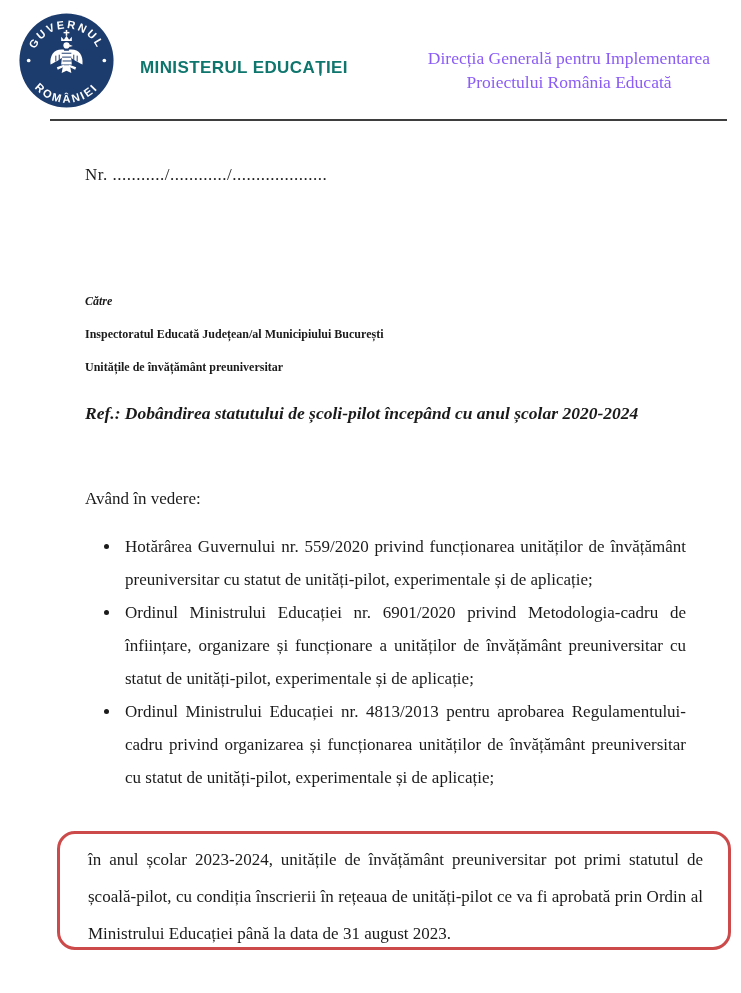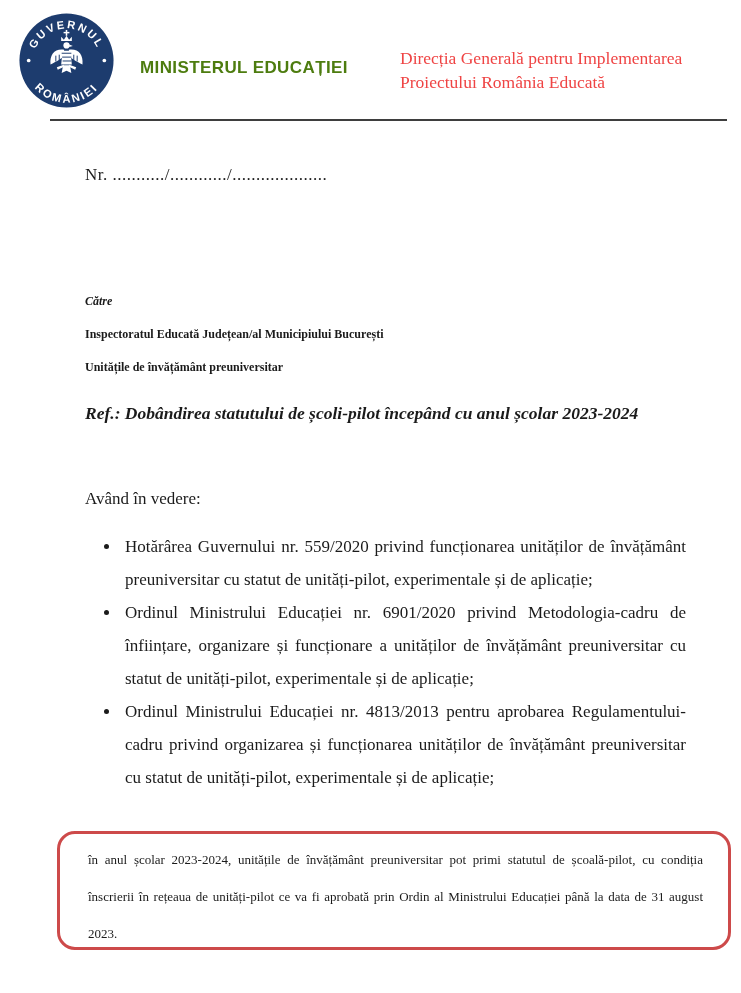--- a/index.html
+++ b/index.html
@@ -9,26 +9,26 @@
     height: 993px;
     background: #ffffff;
     font-family: "Liberation Serif", "DejaVu Serif", serif;
     color: #1b1b1b;
     overflow: hidden;
   }
   .logo { position: absolute; left: 18px; top: 12px; width: 97px; height: 97px; }
   .ministry {
     position: absolute; left: 140px; top: 58px;
     font-family: "Liberation Sans", sans-serif;
-    font-weight: 700; font-size: 17px; letter-spacing: 0.4px; color: #4d7c0f;
+    font-weight: 700; font-size: 17px; letter-spacing: 0.4px; color: #0f766e;
     white-space: nowrap;
   }
   .directorate {
     position: absolute; left: 400px; top: 46px; width: 338px;
-    text-align: left; color: #ef4444;
+    text-align: center; color: #8b5cf6;
     font-size: 17.5px; line-height: 24px;
   }
   .rule { position: absolute; left: 50px; top: 119px; width: 677px; height: 2px; background: #3e3e3e; }
   .nr-line { position: absolute; left: 85px; top: 165px; font-size: 17px; letter-spacing: 0.5px; }
   .recipient { position: absolute; left: 85px; top: 285px; font-size: 12px; line-height: 33px; }
   .salutation { font-weight: 700; font-style: italic; }
   .recipient-line { font-weight: 700; }
   .subject {
     position: absolute; left: 85px; top: 403px; width: 620px;
     font-size: 17.5px; font-weight: 700; font-style: italic;
@@ -39,21 +39,21 @@
     margin: 0; padding: 0 0 0 36px;
     font-size: 17px; line-height: 33px; text-align: justify;
   }
   .legal-list li { margin: 0; padding-left: 4px; }
   .highlight-box {
     position: absolute; left: 57px; top: 831px; width: 668px; height: 113px;
     border: 3px solid #cd4a4a; border-radius: 18px; background: #ffffff;
   }
   .highlight-box p {
     margin: 7px 25px 0 28px;
-    font-size: 13px; line-height: 37px; text-align: justify;
+    font-size: 17px; line-height: 37px; text-align: justify;
   }
 </style>
 </head>
 <body>
 
 <div class="page">
 
   <svg class="logo" viewBox="0 0 100 100" xmlns="http://www.w3.org/2000/svg">
     <circle cx="50" cy="50" r="48.5" fill="#1d3c6e"></circle>
     <defs>
@@ -101,21 +101,21 @@
   <div class="rule"></div>
 
   <div class="nr-line">Nr. .........../............/....................</div>
 
   <div class="recipient">
     <div class="salutation">Către</div>
     <div class="recipient-line">Inspectoratul Educată Județean/al Municipiului București</div>
     <div class="recipient-line">Unitățile de învățământ preuniversitar</div>
   </div>
 
-  <div class="subject">Ref.: Dobândirea statutului de școli-pilot începând cu anul școlar 2023-2024</div>
+  <div class="subject">Ref.: Dobândirea statutului de școli-pilot începând cu anul școlar 2020-2024</div>
 
   <div class="intro">Având în vedere:</div>
 
   <div class="legal-list">
     <ul>
       <li>Hotărârea Guvernului nr. 559/2020 privind funcționarea unităților de învățământ preuniversitar cu statut de unități-pilot, experimentale și de aplicație;</li>
       <li>Ordinul Ministrului Educației nr. 6901/2020 privind Metodologia-cadru de înființare, organizare și funcționare a unităților de învățământ preuniversitar cu statut de unități-pilot, experimentale și de aplicație;</li>
       <li>Ordinul Ministrului Educației nr. 4813/2013 pentru aprobarea Regulamentului-cadru privind organizarea și funcționarea unităților de învățământ preuniversitar cu statut de unități-pilot, experimentale și de aplicație;</li>
     </ul>
   </div>

